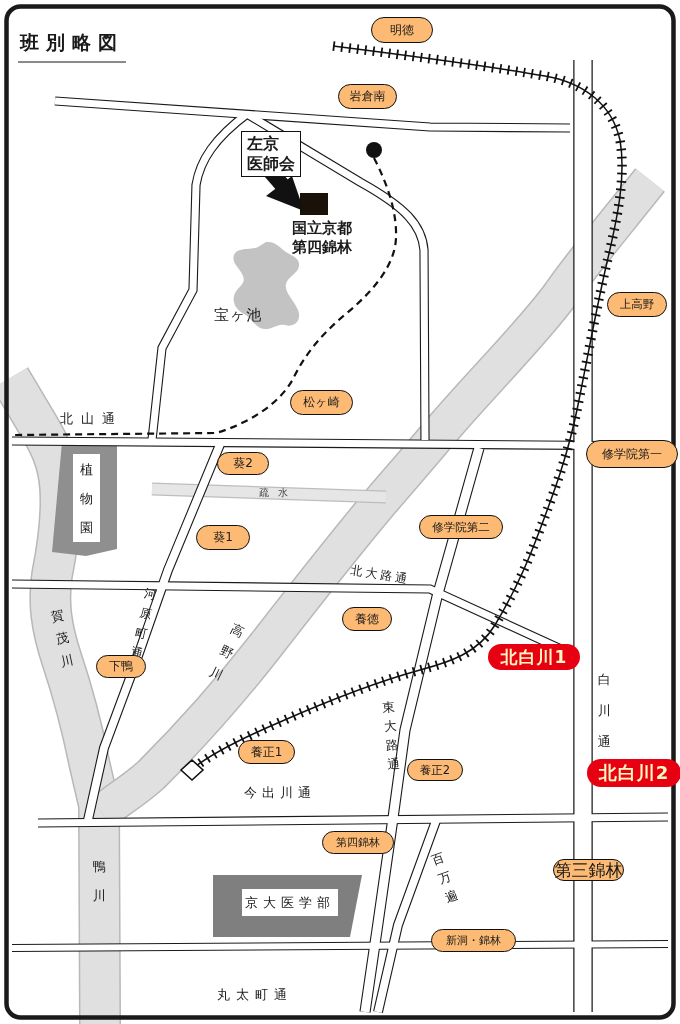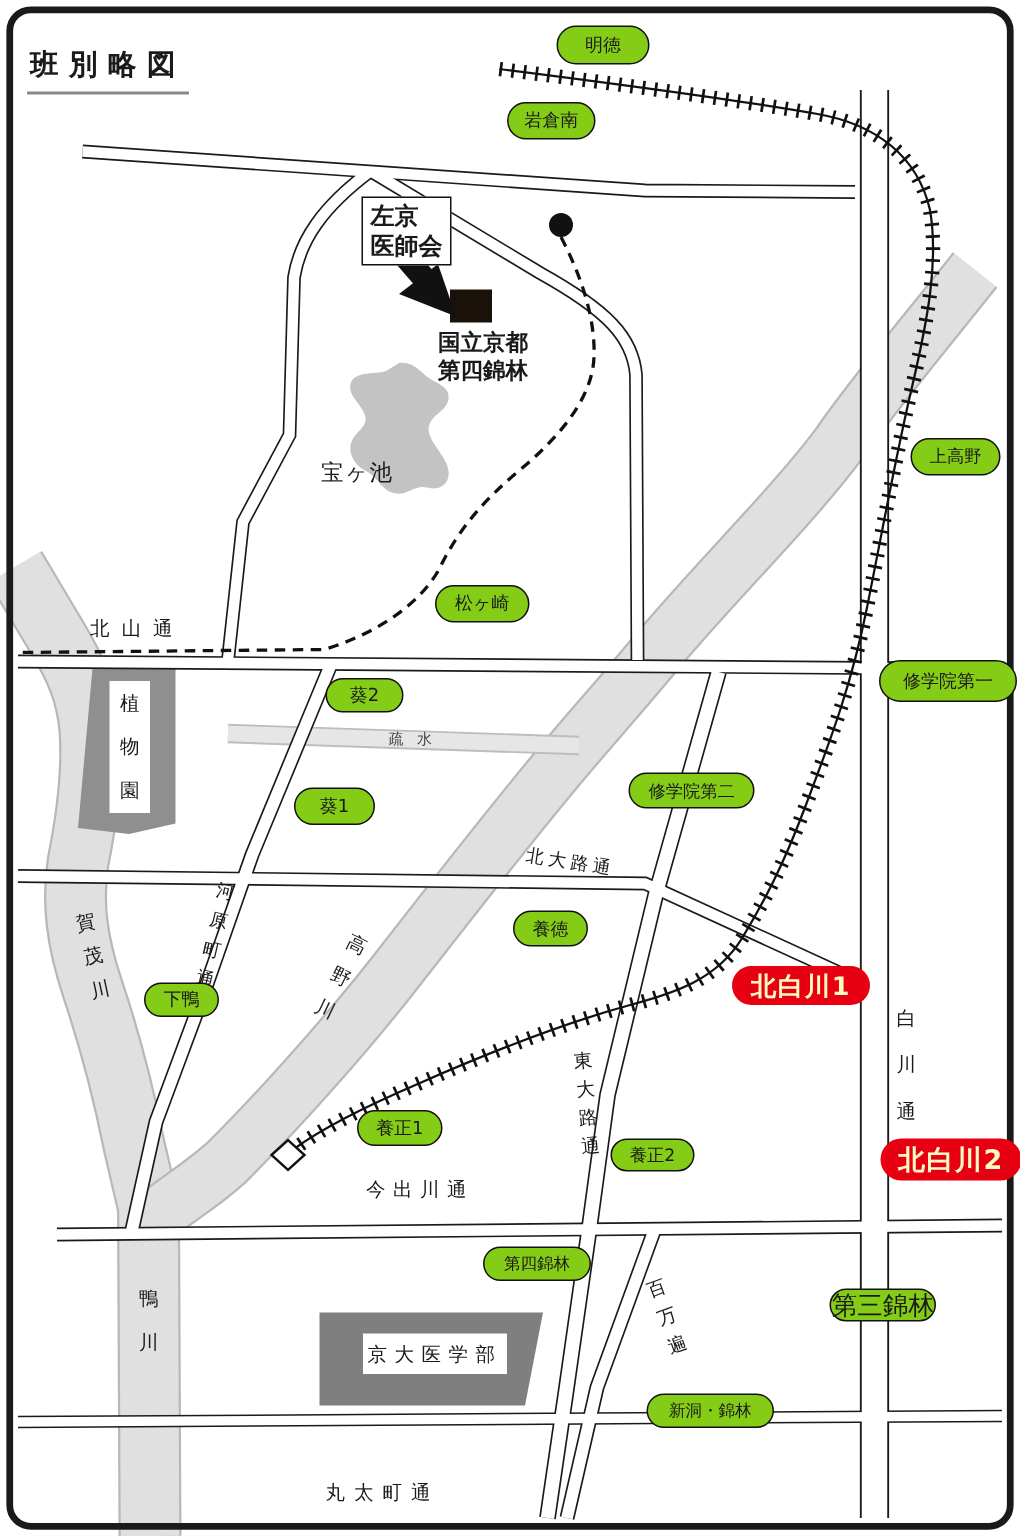--- a/index.html
+++ b/index.html
@@ -2,21 +2,21 @@
 <html><head>
 <meta charset="utf-8">
 <style>
   html,body{margin:0;padding:0;background:#fff;}
   #stage{position:relative;width:680px;height:1024px;background:#fff;overflow:hidden;
          font-family:"DejaVu Sans",sans-serif;color:#1a1a1a;}
   #geom{position:absolute;left:0;top:0;z-index:1;}
   .hlabel{position:absolute;z-index:4;white-space:nowrap;font-size:13px;color:#1a1a1a;}
   .vlabel{position:absolute;z-index:4;width:1.1em;word-break:break-all;text-align:center;
           font-size:13px;color:#1a1a1a;transform-origin:top left;}
-  .oval{position:absolute;z-index:5;background:#84cc16;border:1.4px solid #111;border-radius:999px;
+  .oval{position:absolute;z-index:5;background:#fdba74;border:1.4px solid #111;border-radius:999px;
         display:flex;align-items:center;justify-content:center;white-space:nowrap;font-size:12px;}
   .redlab{position:absolute;z-index:6;color:#fef9c3;font-weight:bold;border-radius:14px;
         display:flex;align-items:center;justify-content:center;white-space:nowrap;letter-spacing:1px;}
   .whitebox{position:absolute;z-index:5;background:#fff;display:flex;align-items:center;justify-content:center;}
   .title{position:absolute;left:18px;top:30px;z-index:7;font-size:19px;font-weight:bold;
          letter-spacing:7px;padding:0 2px 5px 2px;border-bottom:2.5px solid #8a8a8a;white-space:nowrap;}
   .boxlabel{position:absolute;z-index:6;background:#fff;border:1.7px solid #111;
             font-weight:bold;font-size:16px;line-height:20px;padding:2px 5px;white-space:nowrap;}
   .twoline{font-weight:bold;font-size:15px;line-height:19px;z-index:5;position:absolute;white-space:nowrap;}
 </style>
@@ -98,21 +98,21 @@
     <div>左京</div>
     <div>医師会</div>
   </div>
   <div class="twoline" style="left:292px;top:219px;">
     <div>国立京都</div>
     <div>第四錦林</div>
   </div>
   <div class="hlabel" style="left:214px;top:306px;font-weight:normal;font-size:15px;letter-spacing:1px;">宝ヶ池</div>
 
   <div class="oval" style="left:371px;top:17px;width:60px;height:24px;">明徳</div>
-  <div class="oval" style="left:338px;top:68px;width:57px;height:23px;font-family:Liberation Mono, monospace;">岩倉南</div>
+  <div class="oval" style="left:338px;top:84px;width:57px;height:23px;font-family:Liberation Mono, monospace;">岩倉南</div>
   <div class="oval" style="left:607px;top:292px;width:58px;height:23px;font-size:11.5px;">上高野</div>
   <div class="oval" style="left:290px;top:390px;width:61px;height:23px;">松ヶ崎</div>
   <div class="oval" style="left:586px;top:440px;width:90px;height:26px;">修学院第一</div>
   <div class="oval" style="left:217px;top:452px;width:50px;height:21px;">葵2</div>
   <div class="oval" style="left:196px;top:525px;width:52px;height:23px;">葵1</div>
   <div class="oval" style="left:419px;top:515px;width:82px;height:22px;font-size:11.5px;">修学院第二</div>
   <div class="oval" style="left:342px;top:607px;width:48px;height:22px;">養徳</div>
   <div class="oval" style="left:96px;top:655px;width:48px;height:21px;">下鴨</div>
   <div class="oval" style="left:238px;top:740px;width:55px;height:22px;">養正1</div>
   <div class="oval" style="left:407px;top:759px;width:54px;height:20px;font-size:11.5px;">養正2</div>

